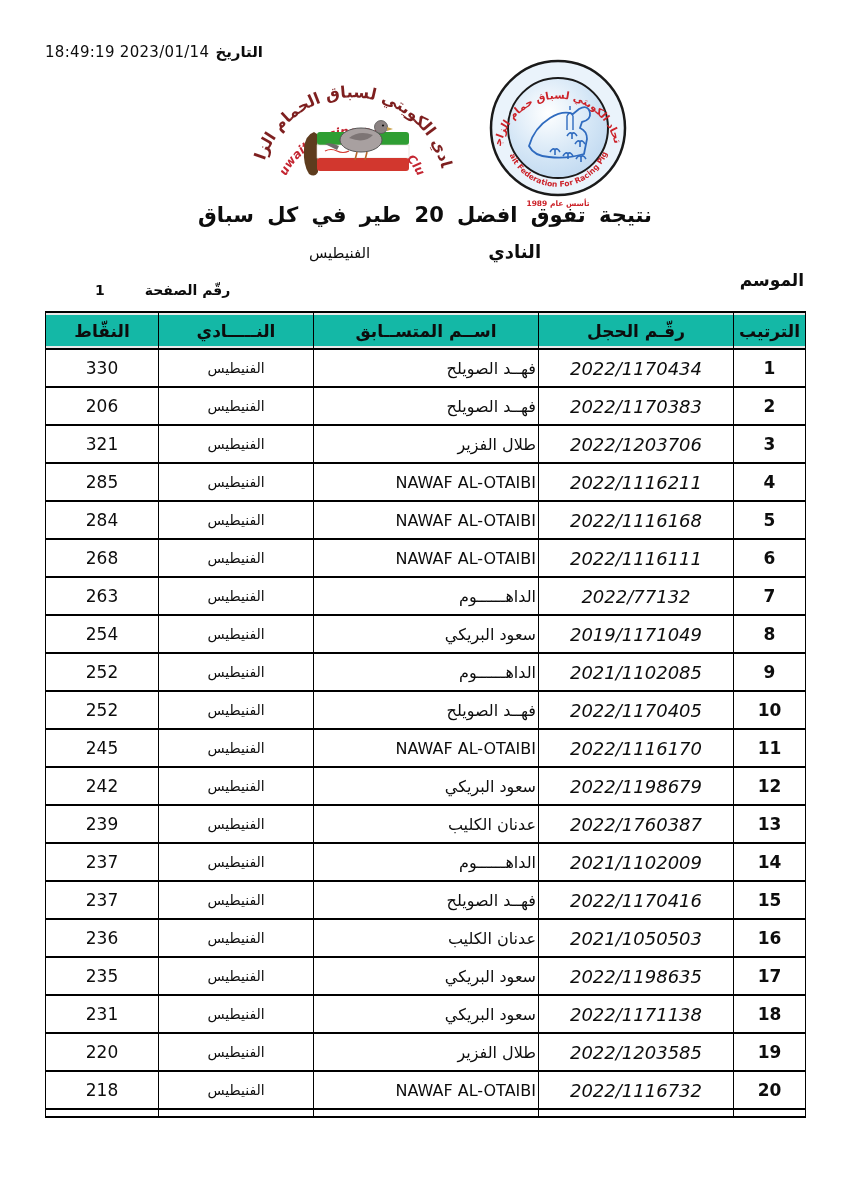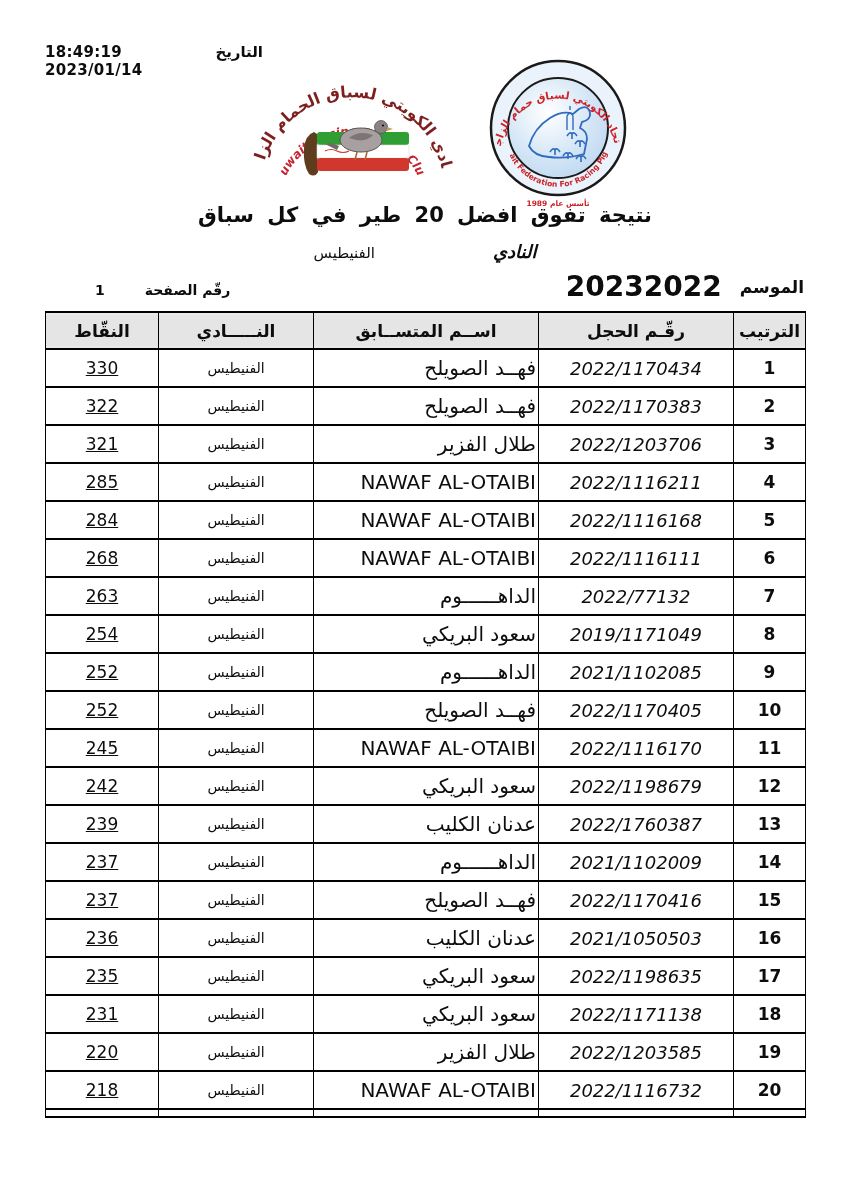--- a/index.html
+++ b/index.html
@@ -1,21 +1,21 @@
 <!DOCTYPE html>
 <html lang="ar"><head>
 <meta charset="utf-8">
 <style>
   html,body { margin:0; padding:0; background:#ffffff; }
   .page {
     position:relative; width:848px; height:1200px; margin:0 auto;
     background:#ffffff; overflow:hidden;
     font-family:"DejaVu Sans","Liberation Sans",sans-serif; color:#0d0d0d;
   }
-  .ltr { direction:ltr; unicode-bidi:isolate;font-weight:bold; }
+  .ltr { direction:ltr; unicode-bidi:isolate; }
 
   
   .date-row {
     position:absolute; top:43px; left:45px; width:218px;
     direction:rtl; display:flex; justify-content:space-between; align-items:baseline;
     font-size:15px;
   }
   .date-row .lbl { font-weight:bold; font-size:15px; }
   .date-row .val { font-size:15px; letter-spacing:0.3px; }
 
@@ -26,21 +26,21 @@
   
   .title {
     position:absolute; top:203px; left:45px; width:760px;
     direction:rtl; text-align:center; font-weight:bold; font-size:21px;
     word-spacing:6px;
   }
   .club-row {
     position:absolute; top:241px; left:45px; width:760px;
     direction:rtl; display:flex; justify-content:center; align-items:baseline; gap:118px;
   }
-  .club-row .lbl { font-weight:bold; font-size:18px;font-style:italic; }
+  .club-row .lbl { font-weight:bold; font-size:18px; }
   .club-row .val { font-size:15px; }
 
   .season-row {
     position:absolute; top:270px; right:44px;
     direction:rtl; display:flex; align-items:center; gap:18px;
   }
   .season-row .lbl { font-weight:bold; font-size:17px; }
   .season-row .val { font-size:28px; }
 
   .pagenum-row {
@@ -53,30 +53,30 @@
   table.results {
     position:absolute; top:311px; left:45px; width:760px;
     border-collapse:collapse; direction:rtl; table-layout:fixed;
   }
   .results th, .results td {
     border:1.5px solid #000;
     border-top-width:2px; border-bottom-width:2px;
     overflow:hidden; white-space:nowrap;
   }
   .results thead th {
-    height:33px; background:#e5e5e5;
+    height:33px; background:#14b8a6;
     font-weight:bold; font-size:17px; text-align:center;
     box-shadow:inset 0 2px 0 #e9e9e9, inset 0 -2px 0 #e9e9e9;
   }
   .results tbody td { height:34px; background:#fff; }
   td.rank   { font-weight:bold; font-size:17px; text-align:center; }
   td.ring   { font-size:18px; text-align:center; direction:ltr;font-style:italic; }
-  td.pname  { font-size:20px; text-align:right; padding-right:2px; }
+  td.pname  { font-size:16px; text-align:right; padding-right:2px; }
   td.club   { font-size:14px; text-align:center; }
-  td.points { font-size:17px; text-align:center; direction:ltr;text-decoration:underline; }
+  td.points { font-size:17px; text-align:center; direction:ltr; }
   tr.empty-row td { height:6px; padding:0; }
 </style>
 </head>
 <body>
 
 <div class="page">
 
   <div class="date-row">
     <span class="lbl">التاريخ</span>
     <span class="val ltr">18:49:19 2023/01/14</span>
@@ -148,21 +148,20 @@
 
   <div class="title">نتيجة تفوق افضل 20 طير في كل سباق</div>
 
   <div class="club-row">
     <span class="lbl">النادي</span>
     <span class="val">الفنيطيس</span>
   </div>
 
   <div class="season-row">
     <span class="lbl">الموسم</span>
-    <span class="val ltr">20232022</span>
   </div>
 
   <div class="pagenum-row">
     <span>رقّم الصفحة</span>
     <span class="ltr">1</span>
   </div>
 
   <table class="results">
     <colgroup>
       <col style="width:72px">
@@ -186,21 +185,21 @@
     <td class="ring">2022/1170434</td>
     <td class="pname">فهــد الصويلح</td>
     <td class="club">الفنيطيس</td>
     <td class="points">330</td>
   </tr>
         <tr>
     <td class="rank">2</td>
     <td class="ring">2022/1170383</td>
     <td class="pname">فهــد الصويلح</td>
     <td class="club">الفنيطيس</td>
-    <td class="points">322</td>
+    <td class="points">206</td>
   </tr>
         <tr>
     <td class="rank">3</td>
     <td class="ring">2022/1203706</td>
     <td class="pname">طلال الفزير</td>
     <td class="club">الفنيطيس</td>
     <td class="points">321</td>
   </tr>
         <tr>
     <td class="rank">4</td>

